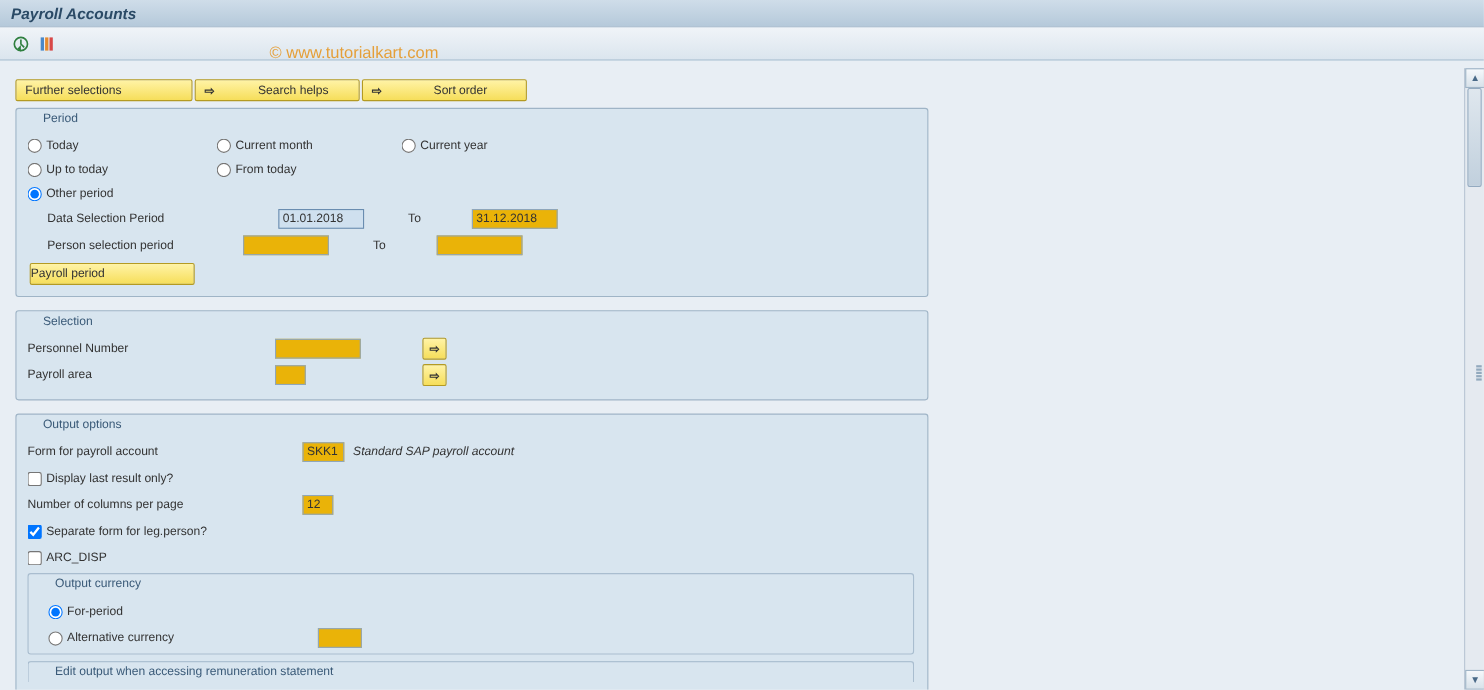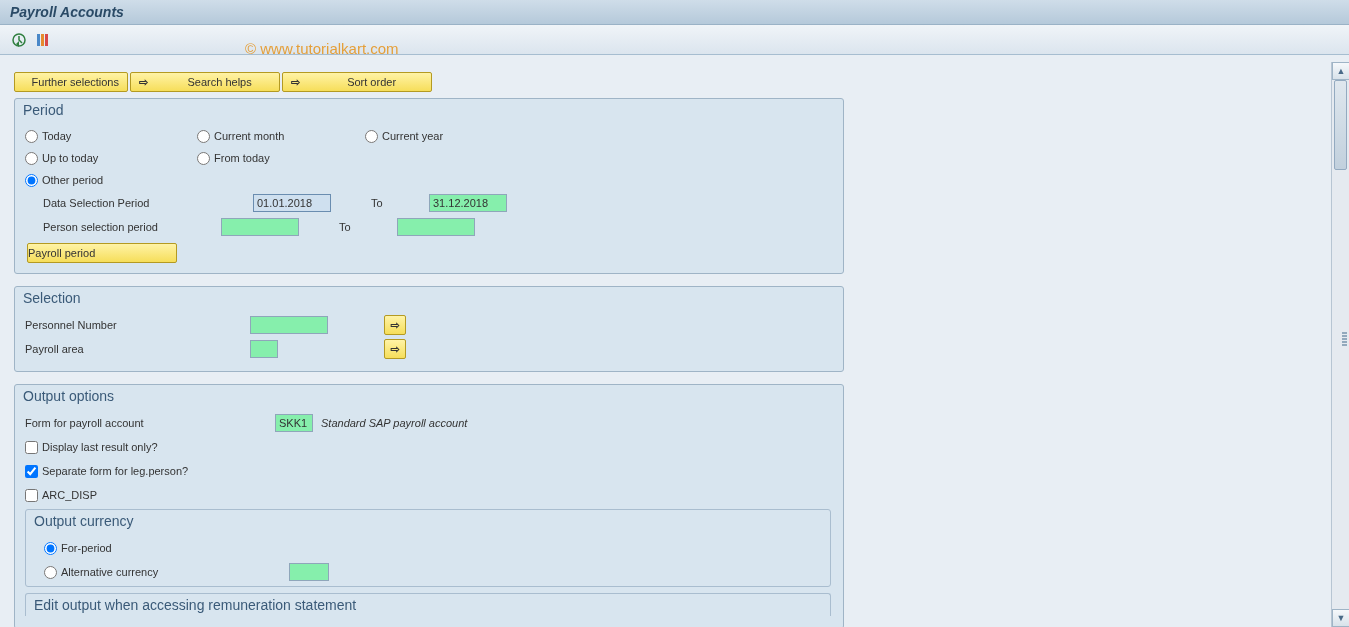--- a/index.html
+++ b/index.html
@@ -110,35 +110,35 @@
       background: linear-gradient(#fff3a6, #f6de5a);
       border: 1px solid #b49a22;
       height: 20px;
       display: flex;
       align-items: center;
       padding: 0 8px;
       cursor: pointer;
       color: #333;
       border-radius: 2px;
     }
-    .yellow-btn.wide { width: 114px; justify-content: flex-end; }
+    .yellow-btn.wide { width: 161px; justify-content: flex-start; }
     .yellow-btn.wider { width: 150px; }
     .yellow-btn .arrow { margin-right: 20px; color:#333; font-weight:bold;}
     .group-box {
       border: 1px solid #9fb4c6;
       border-radius: 3px;
       background: #d8e5ef;
       margin-bottom: 12px;
       width: 830px;
       padding-bottom: 8px;
     }
     .group-title {
-      padding: 3px 8px;
+      padding: 3px 24px;
       color: #3a5a78;
-      font-size: 14px;
+      font-size: 11px;
     }
     .group-body {
       padding: 4px 10px 2px 10px;
     }
     .radio-row {
       display: flex;
       align-items: center;
       height: 22px;
     }
     .radio-col1 { width: 172px; display:flex; align-items:flex-start; }
@@ -152,21 +152,21 @@
       display: flex;
       align-items: center;
       height: 24px;
     }
     .field-label {
       display: inline-block;
     }
     .indent { padding-left: 18px; }
     .text-input {
       border: 1px solid #8fa6ba;
-      background: #86efac;
+      background: #eab308;
       height: 18px;
       padding: 0 3px;
       font-size: 11px;
       font-family: inherit;
       color:#333;
     }
     .text-input.highlight { background:#cfe0ef; border:1px solid #6a8db0;}
     .to-label { width: 40px; text-align: left; margin: 0 18px 0 40px; }
     .payroll-period-btn {
       background: linear-gradient(#fff3a6,#f6de5a);
@@ -322,20 +322,24 @@
       <div class="field-row">
         <span class="field-label" style="width:250px">Form for payroll account</span>
         <input class="text-input" style="width: 38px;" value="SKK1">
         <span class="desc-text">Standard SAP payroll account</span>
       </div>
       <div class="field-row">
         <input type="checkbox" style="">
         <span>Display last result only?</span>
       </div>
       <div class="field-row">
+        <span class="field-label" style="width:250px">Number of columns per page</span>
+        <input class="text-input" style="width: 28px;" value="12">
+      </div>
+      <div class="field-row">
         <input type="checkbox" checked="" style="">
         <span>Separate form for leg.person?</span>
       </div>
       <div class="field-row">
         <input type="checkbox" style="">
         <span>ARC_DISP</span>
       </div>
 
       <div class="subgroup-box">
         <div class="group-title">Output currency</div>

